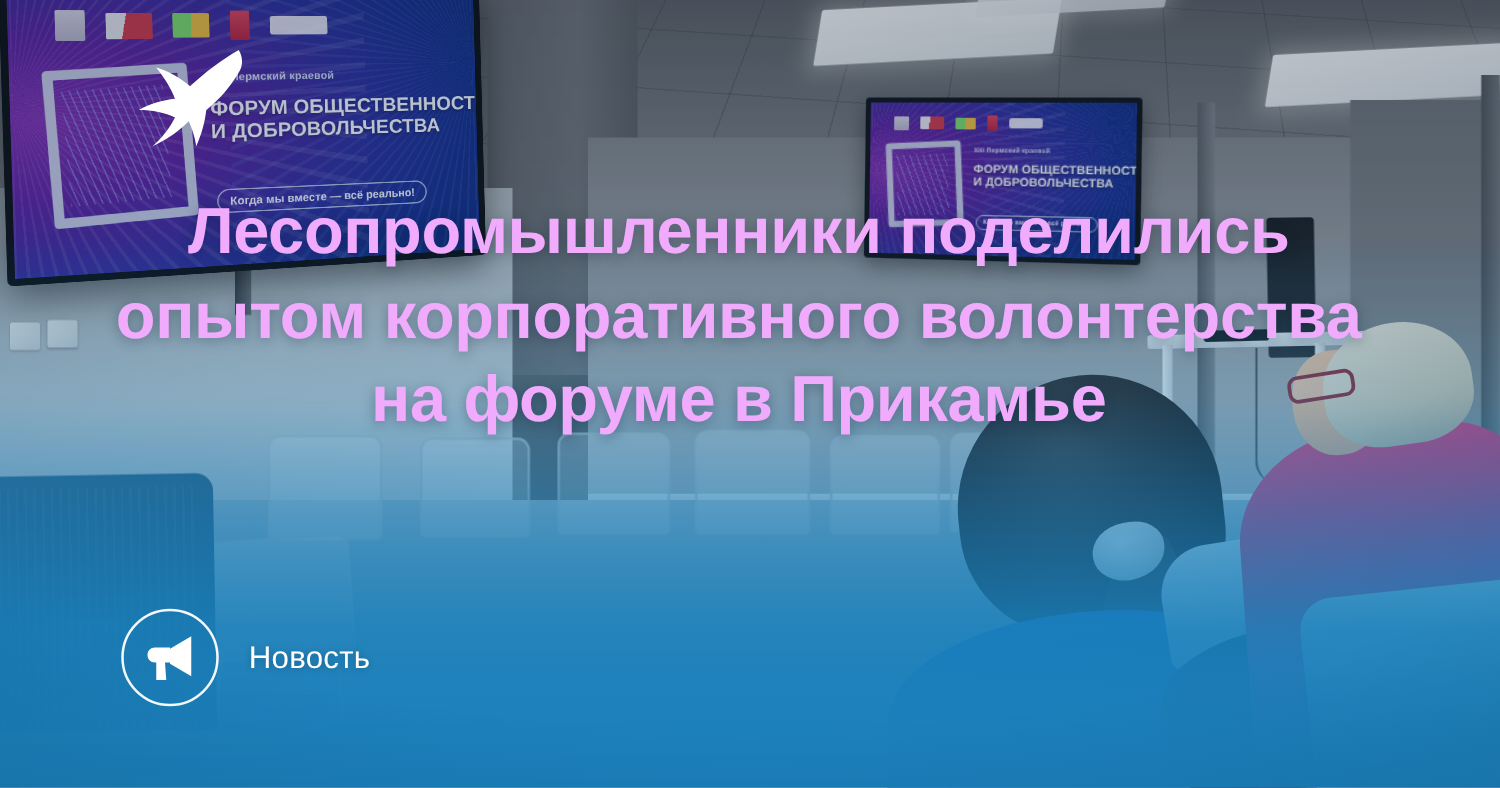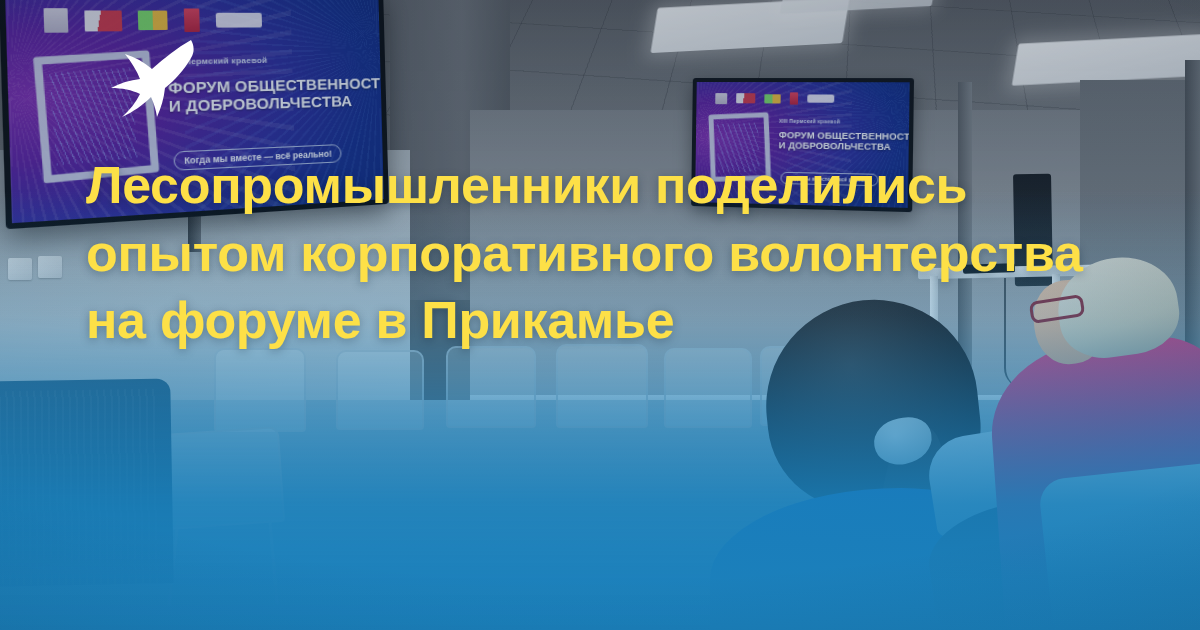--- a/index.html
+++ b/index.html
@@ -313,26 +313,27 @@
   .bird { width:118px; height:82px; display:block; flex:0 0 auto; }
   .brand-name {
     font-size:37px; font-weight:800; color:#fff; letter-spacing:-.6px;
     line-height:1; margin-left:-4px;
     text-shadow:0 2px 8px rgba(0,0,0,.30);
   }
 
   .headline {
     position:absolute; left:86px; top:152px; width:1010px;
     z-index:7;
-    color:#fde047;
+    color:#f0abfc;
     font-size:52px;
     font-weight:700;
     line-height:1.30;
     letter-spacing:-0.3px;
     text-shadow:0 2px 10px rgba(6,28,50,.35);
+    text-align:center;
   }
 
   .badge {
     position:absolute; left:97px; top:487px;
     display:flex; align-items:center; gap:24px;
     z-index:7;
   }
   .badge-circle {
     width:78px; height:78px; border-radius:50%;
     border:2.5px solid rgba(255,255,255,.95);
@@ -517,14 +518,23 @@
     <svg class="bird" viewBox="0 0 118 82" aria-hidden="true">
       <path fill="#ffffff" d="M97 4 C83 12, 70 22, 58 33 C50 26, 41 21, 31 18 C38 27, 43 35, 46 43
         C36 44, 26 47, 17 52 C28 52, 38 54, 46 58 C42 66, 36 74, 28 81
         C39 76, 49 69, 57 61 C60 68, 62 74, 63 81 C67 72, 70 62, 71 52
         C81 44, 90 34, 97 22 C101 16, 100 9, 97 4 Z"></path>
     </svg>
   </div>
 
   <h1 class="headline">Лесопромышленники поделились опытом корпоративного волонтерства на форуме в Прикамье</h1>
 
+  <div class="badge">
+    <span class="badge-circle">
+      <svg class="megaphone" viewBox="0 0 44 44" aria-hidden="true">
+        <path fill="#ffffff" d="M39 5 L39 37 L22 27 L22 15 Z"></path>
+        <path fill="#ffffff" d="M22 14 L10 14 C6.5 14 4 16.6 4 20 C4 23.4 6.5 26 10 26 L11 26 L11 40 L19 40 L18 26 L22 26 Z"></path>
+      </svg>
+    </span>
+    <span class="badge-label">Новость</span>
+  </div>
 
 </div>
 
 </body></html>

